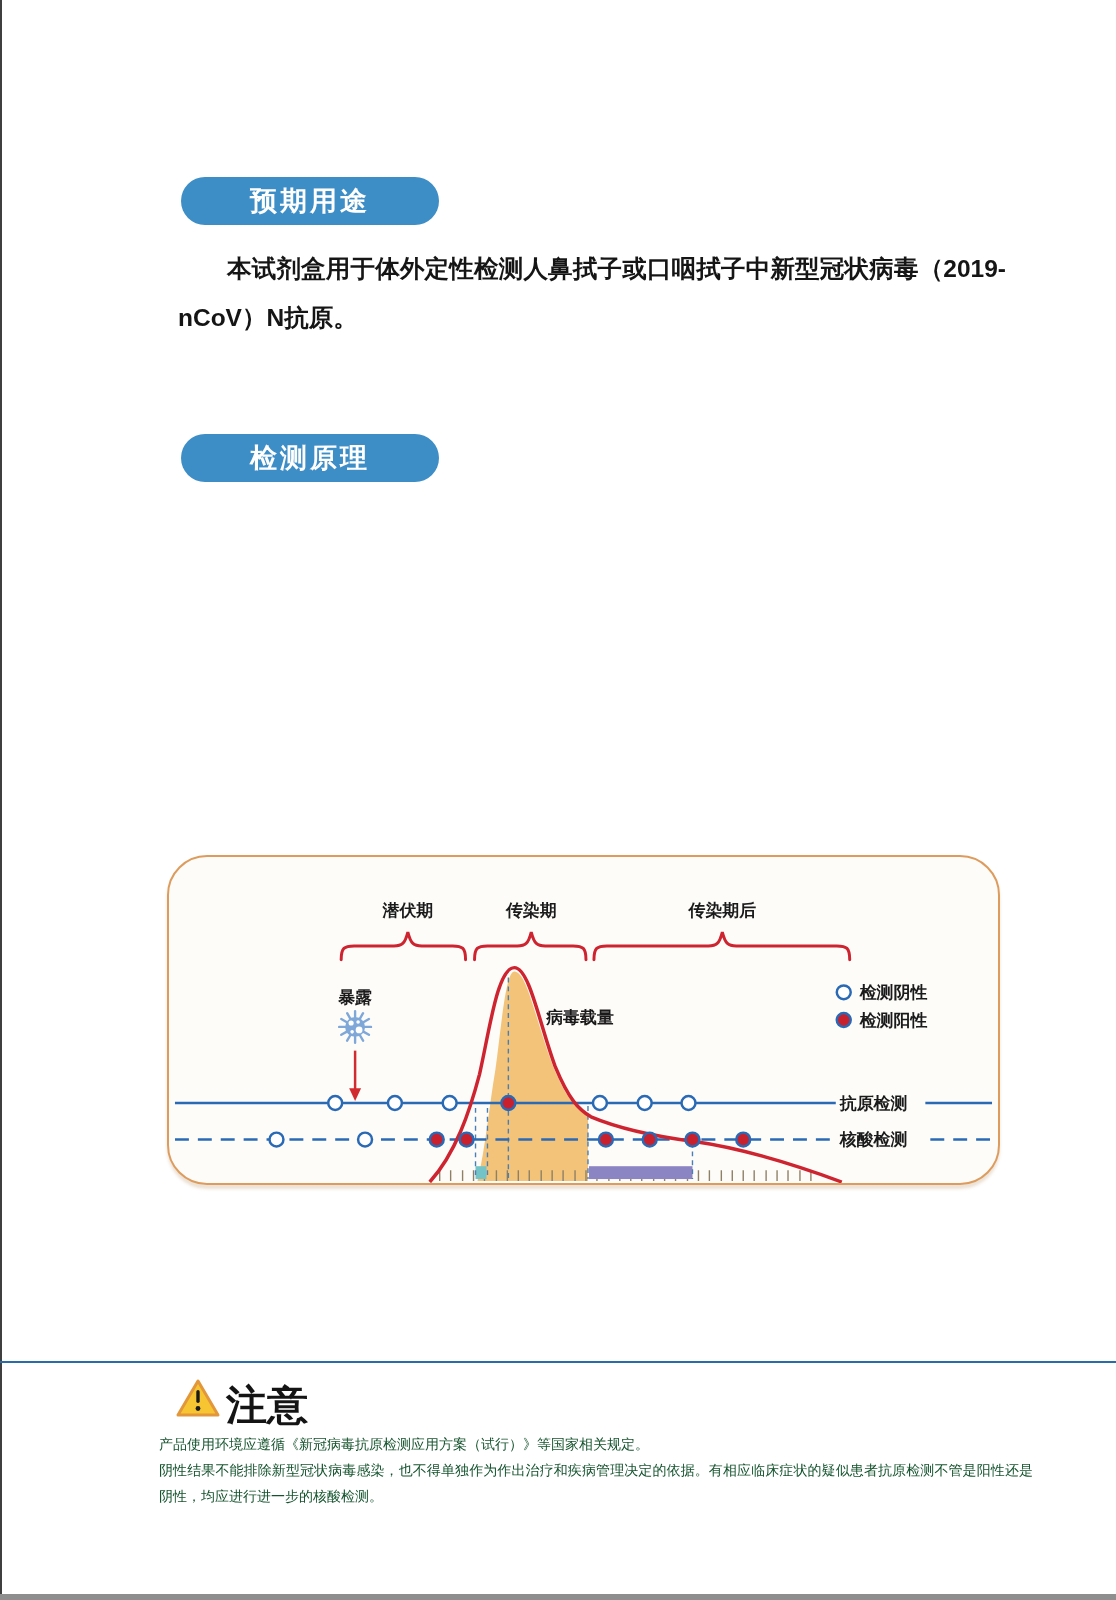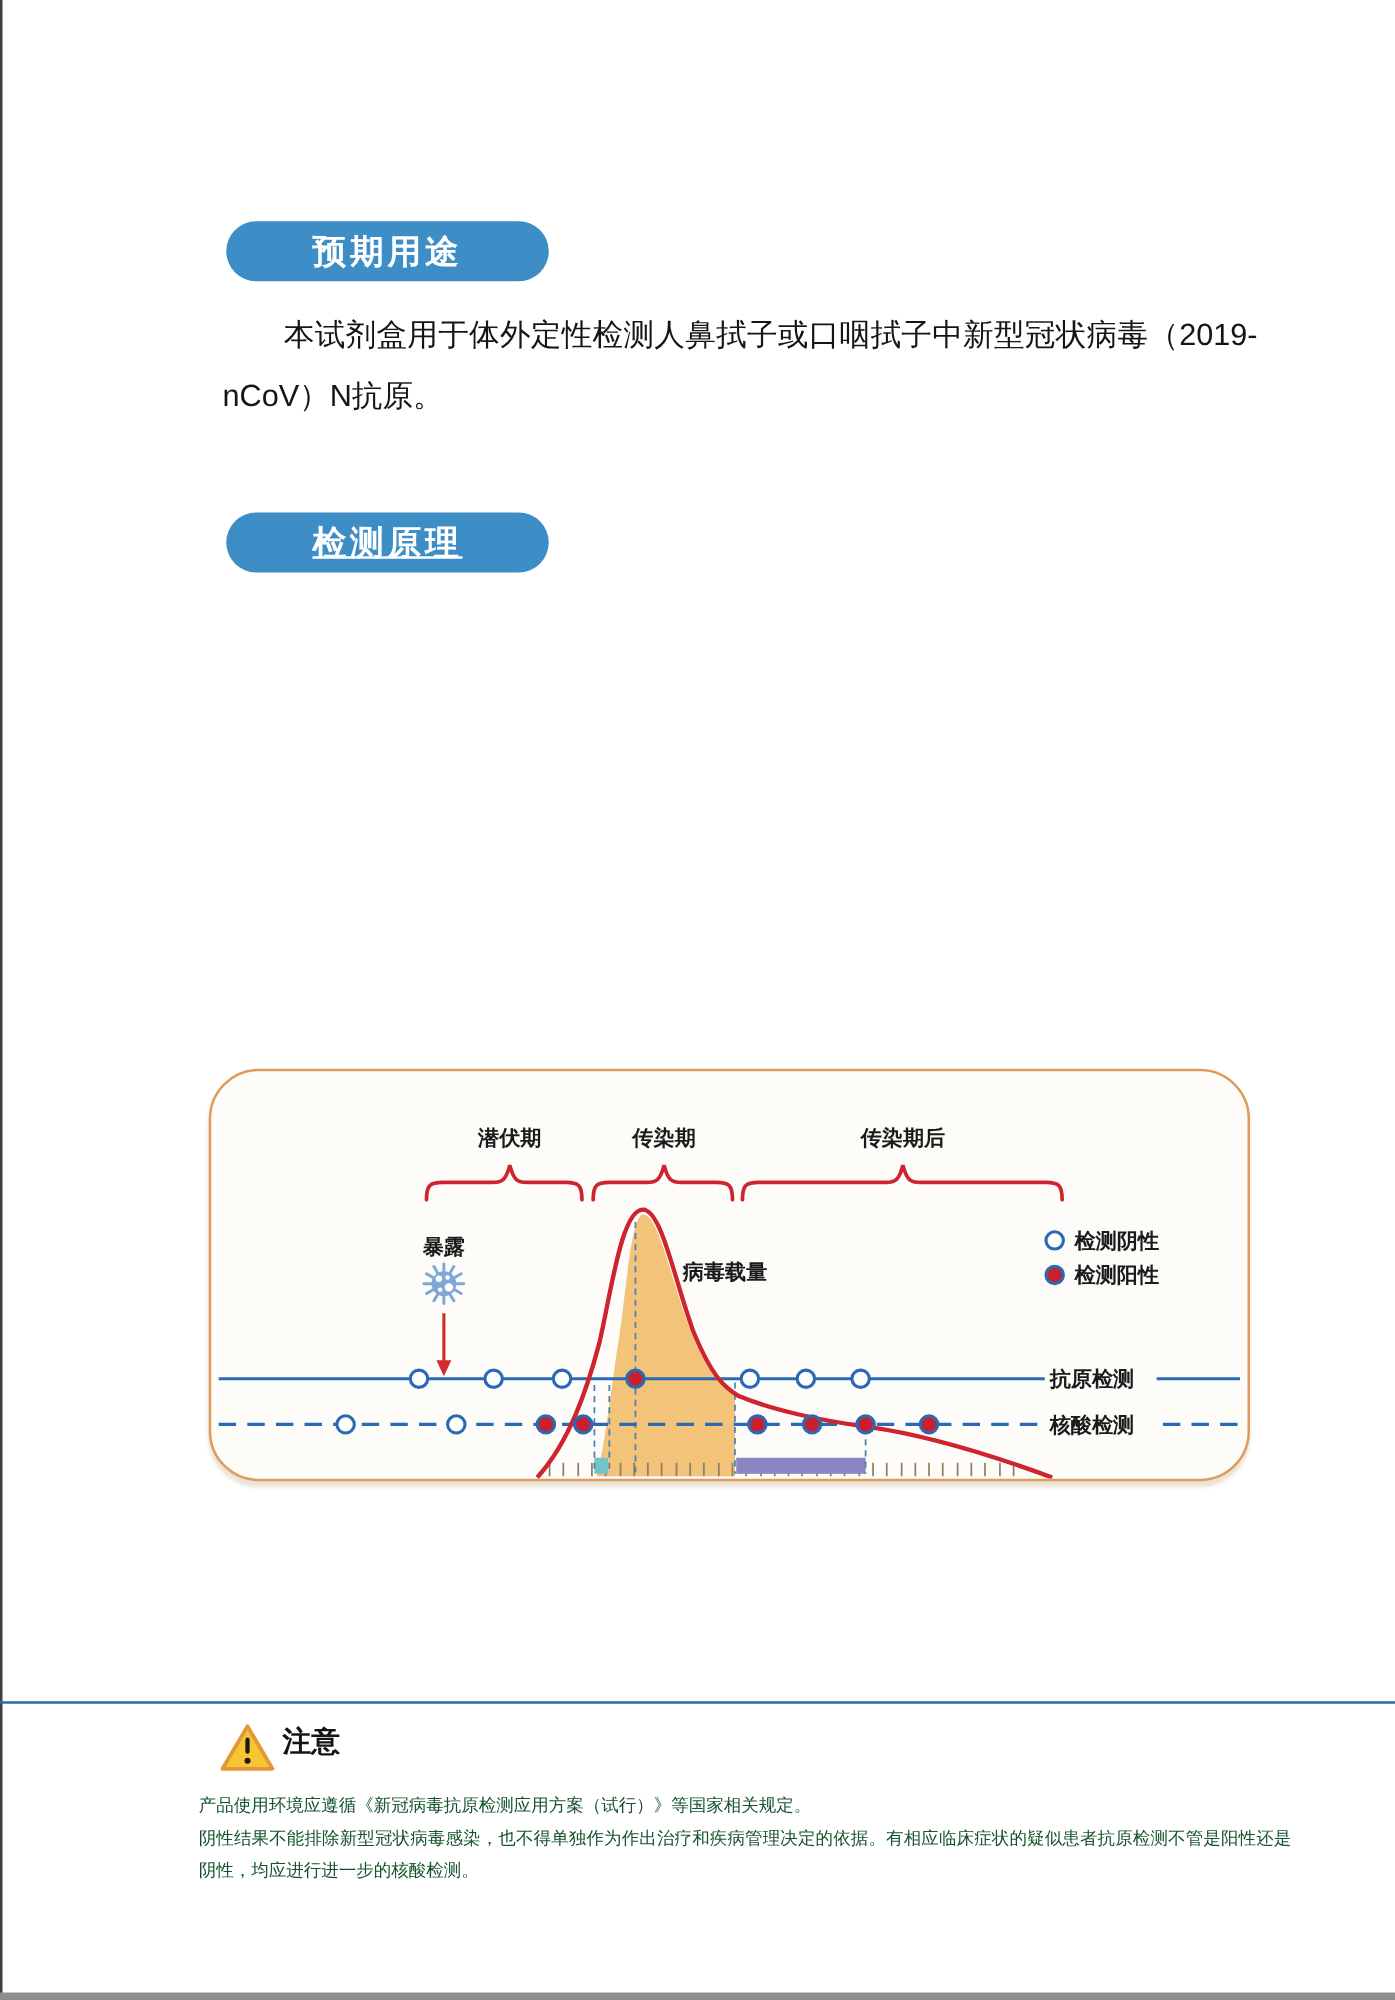--- a/index.html
+++ b/index.html
@@ -4,32 +4,32 @@
 <style>
   html,body{margin:0;padding:0;background:#ffffff;}
   body{font-family:"Liberation Sans","DejaVu Sans",sans-serif;}
   .page{position:relative;width:1116px;height:1600px;background:#ffffff;overflow:hidden;}
   .left-edge{position:absolute;left:0;top:0;width:2px;height:1600px;background:#3f3f3f;}
   .bottom-bar{position:absolute;left:0;bottom:0;width:1116px;height:6px;background:#8e8e8e;}
   .pill{position:absolute;left:181px;width:258px;height:48px;background:#3d8dc6;border-radius:26px;
         color:#ffffff;font-size:27px;font-weight:bold;letter-spacing:3px;
         display:flex;align-items:center;justify-content:center;}
   .pill-intended{top:177px;}
-  .pill-principle{top:410px;text-decoration:underline;}
+  .pill-principle{top:434px;}
   .body-para{position:absolute;left:178px;width:828px;color:#151515;text-align:justify;
              text-indent:2em;font-size:24.5px;}
-  .para-intended{top:244px;line-height:49px;}
+  .para-intended{top:244px;line-height:49px;font-weight:bold;}
   .para-principle{top:489px;line-height:44px;}
   .diagram-card{position:absolute;left:167px;top:855px;width:829px;height:326px;
                 border:2px solid #dd9c5d;border-radius:40px;background:#fdfcf9;
                 box-shadow:0 4px 3px rgba(180,140,90,0.25);overflow:hidden;}
   .diagram-card svg{display:block;width:100%;height:100%;}
   .divider{position:absolute;left:0;top:1361px;width:1116px;height:2px;background:#2a6ca8;}
   .notice-icon{position:absolute;left:175px;top:1377px;width:46px;height:42px;}
-  .notice-title{position:absolute;left:226px;top:1378px;font-size:23px;font-weight:bold;color:#141414;}
+  .notice-title{position:absolute;left:226px;top:1378px;font-size:41px;font-weight:bold;color:#141414;}
   .notice-body{position:absolute;left:159px;top:1431px;width:874px;font-size:14px;
                line-height:26px;color:#14532d;text-align:justify;}
   .notice-body p{margin:0;}
   .svg-label{font-weight:bold;fill:#1a1a1a;font-size:17px;}
 </style>
 </head>
 <body>
 
 <div class="page">
   <div class="left-edge"></div>

